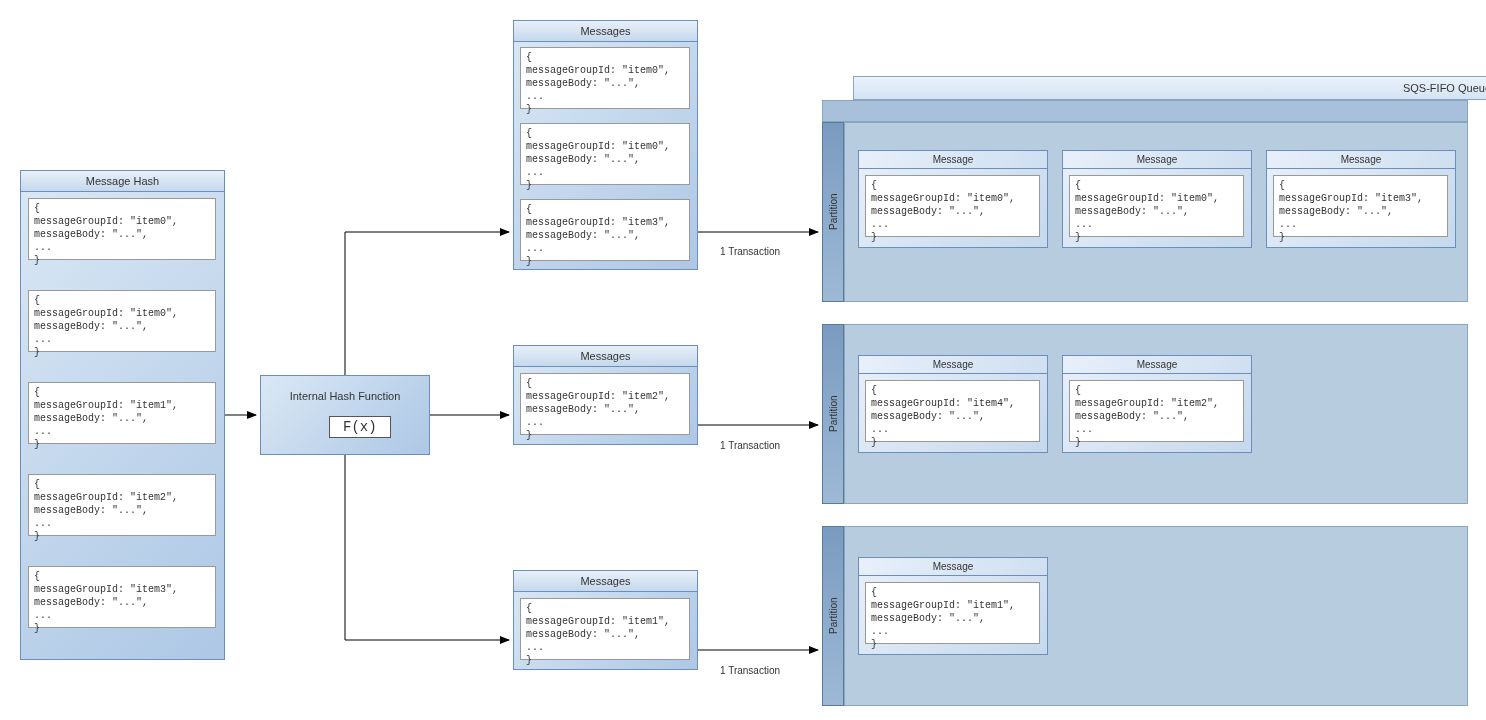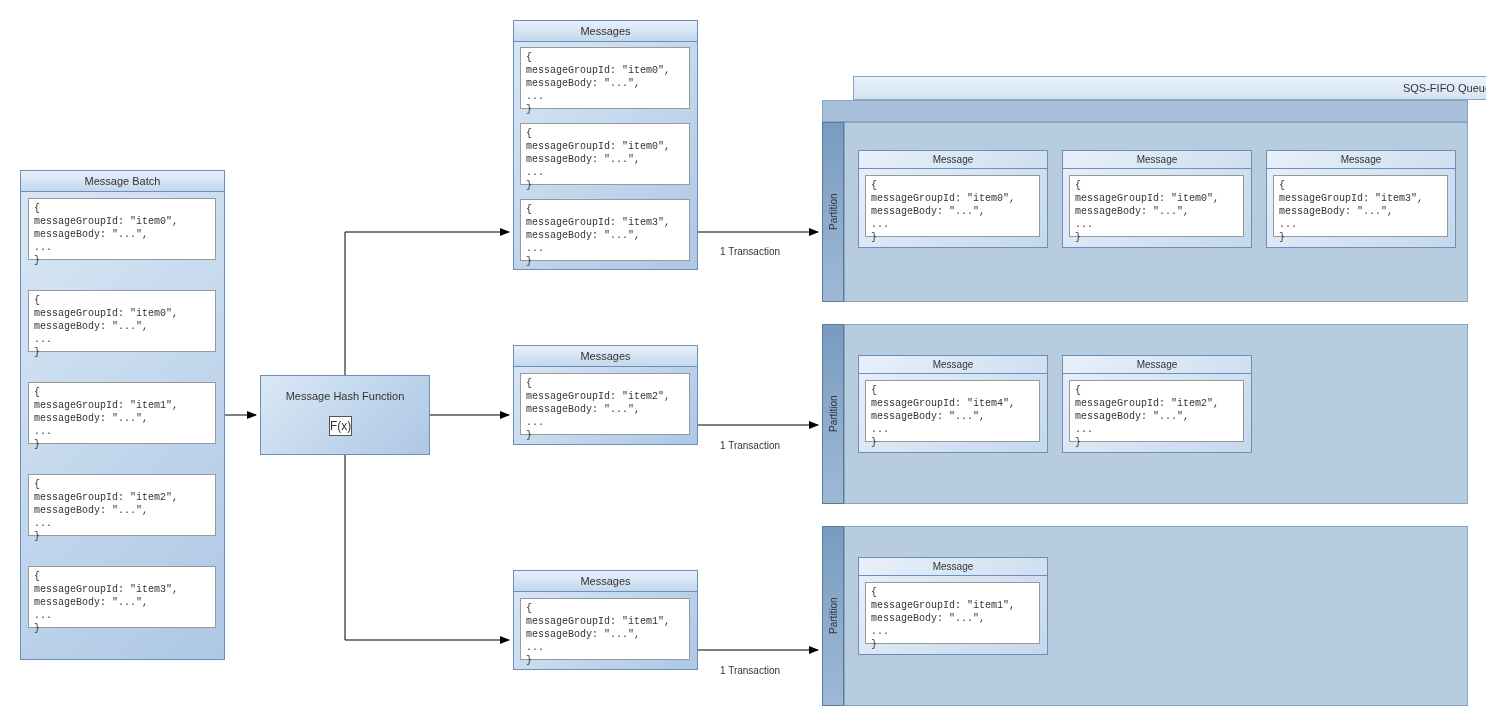--- a/index.html
+++ b/index.html
@@ -39,23 +39,23 @@
   .hash-label {
     position: absolute;
     text-align: center;
     font-size: 11px;
     width: 100%;
   }
   .fx-box {
     position: absolute;
     border: 1px solid #555;
     background: #fff;
-    font-family: Liberation Sans, sans-serif;
-    font-size: 12px;
-    padding: 2px 0;
+    font-family: Liberation Mono, monospace;
+    font-size: 14px;
+    padding: 2px 13px;
   }
   .txn-label {
     position: absolute;
     font-size: 10px;
     text-align: left;
   }
   .partition-header {
     position: absolute;
     background: linear-gradient(180deg, #9db9d6 0%, #7a9bc0 100%);
     border: 1px solid #5a7a9a;
@@ -101,21 +101,21 @@
     position: absolute;
     left: 0; top: 0;
     width: 1486px; height: 720px;
     pointer-events: none;
   }
 </style>
 </head>
 <body>
 
 <div class="box" style="left:20px; top:170px; width:205px; height:490px;">
-  <div class="box-header">Message Batch</div>
+  <div class="box-header">Message Hash</div>
 </div>
 <div class="msg-card" style="left:28px; top:198px; width:188px; height:62px;">{
 messageGroupId: "item0",
 messageBody: "...",
 ...
 }</div>
 <div class="msg-card" style="left:28px; top:290px; width:188px; height:62px;">{
 messageGroupId: "item0",
 messageBody: "...",
 ...
@@ -130,21 +130,21 @@
 messageBody: "...",
 ...
 }</div>
 <div class="msg-card" style="left:28px; top:566px; width:188px; height:62px;">{
 messageGroupId: "item3",
 messageBody: "...",
 ...
 }</div>
 
 <div class="box" style="left:260px; top:375px; width:170px; height:80px;">
-  <div class="hash-label" style="top:14px;">Message Hash Function</div>
+  <div class="hash-label" style="top:14px;">Internal Hash Function</div>
   <div class="fx-box" style="left:68px; top:40px;">F(x)</div>
 </div>
 
 <div class="box" style="left:513px; top:20px; width:185px; height:250px;">
   <div class="box-header">Messages</div>
 </div>
 <div class="msg-card" style="left:520px; top:47px; width:170px; height:62px;">{
 messageGroupId: "item0",
 messageBody: "...",
 ...

